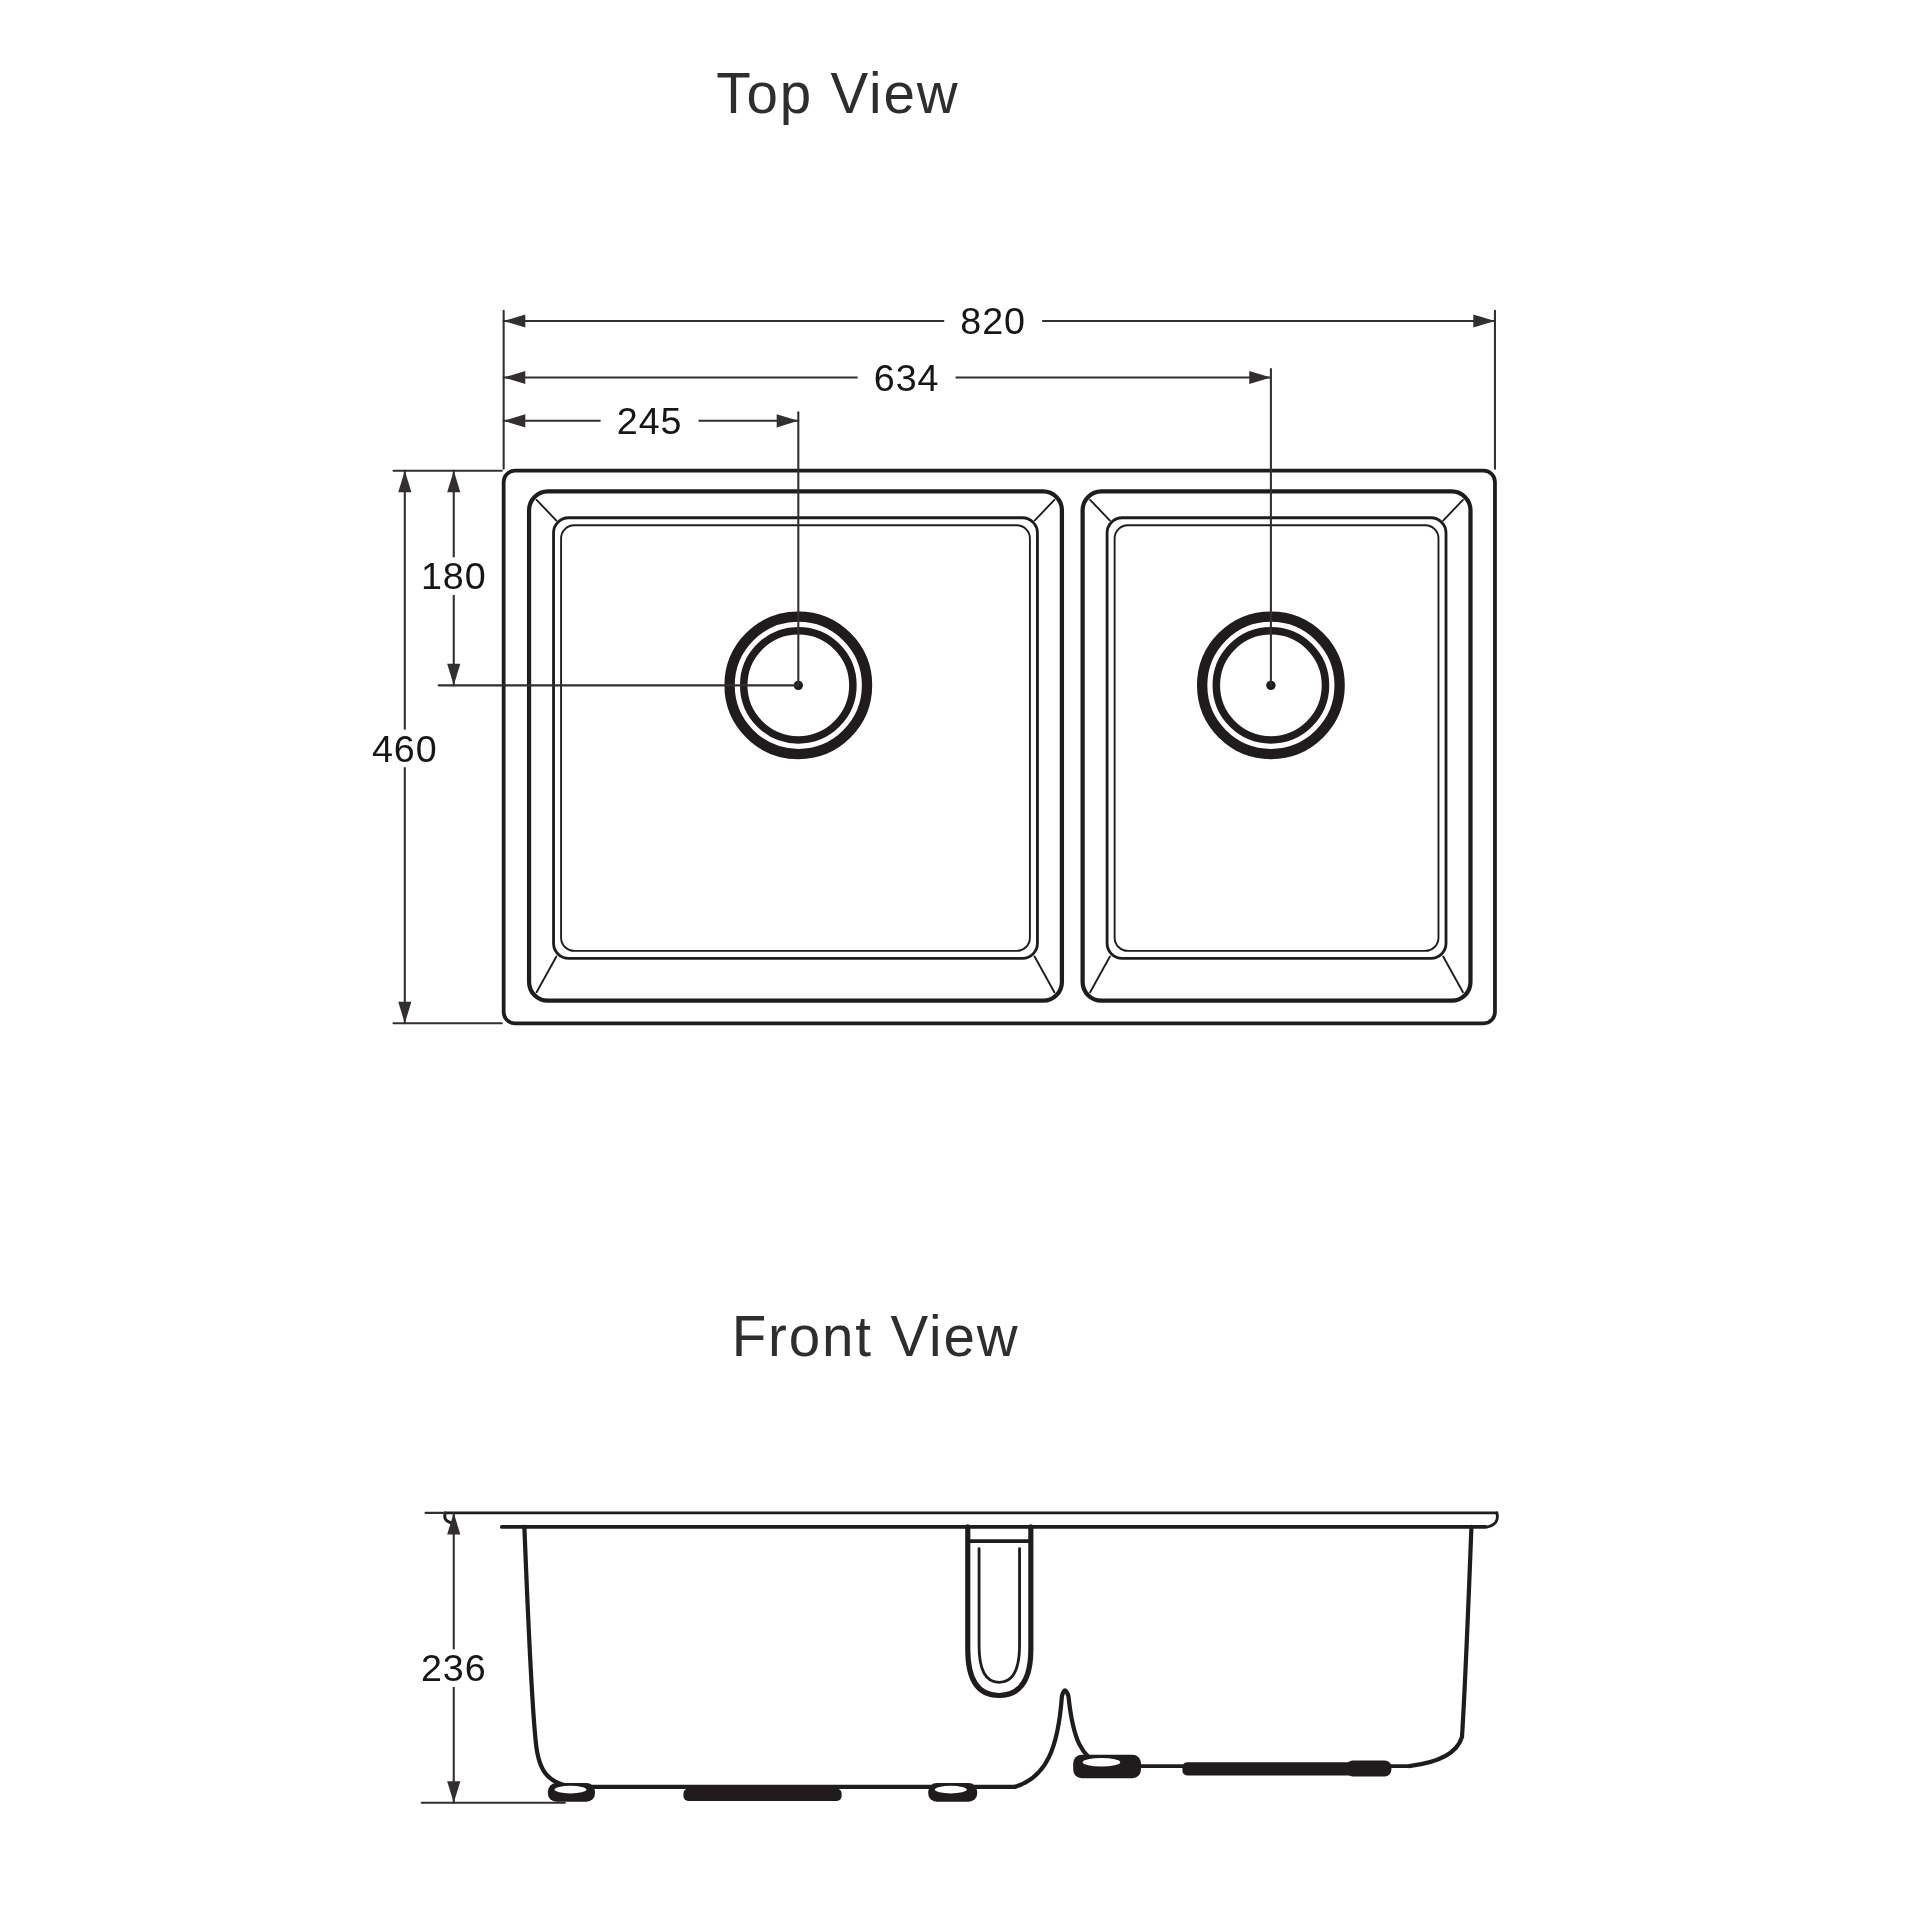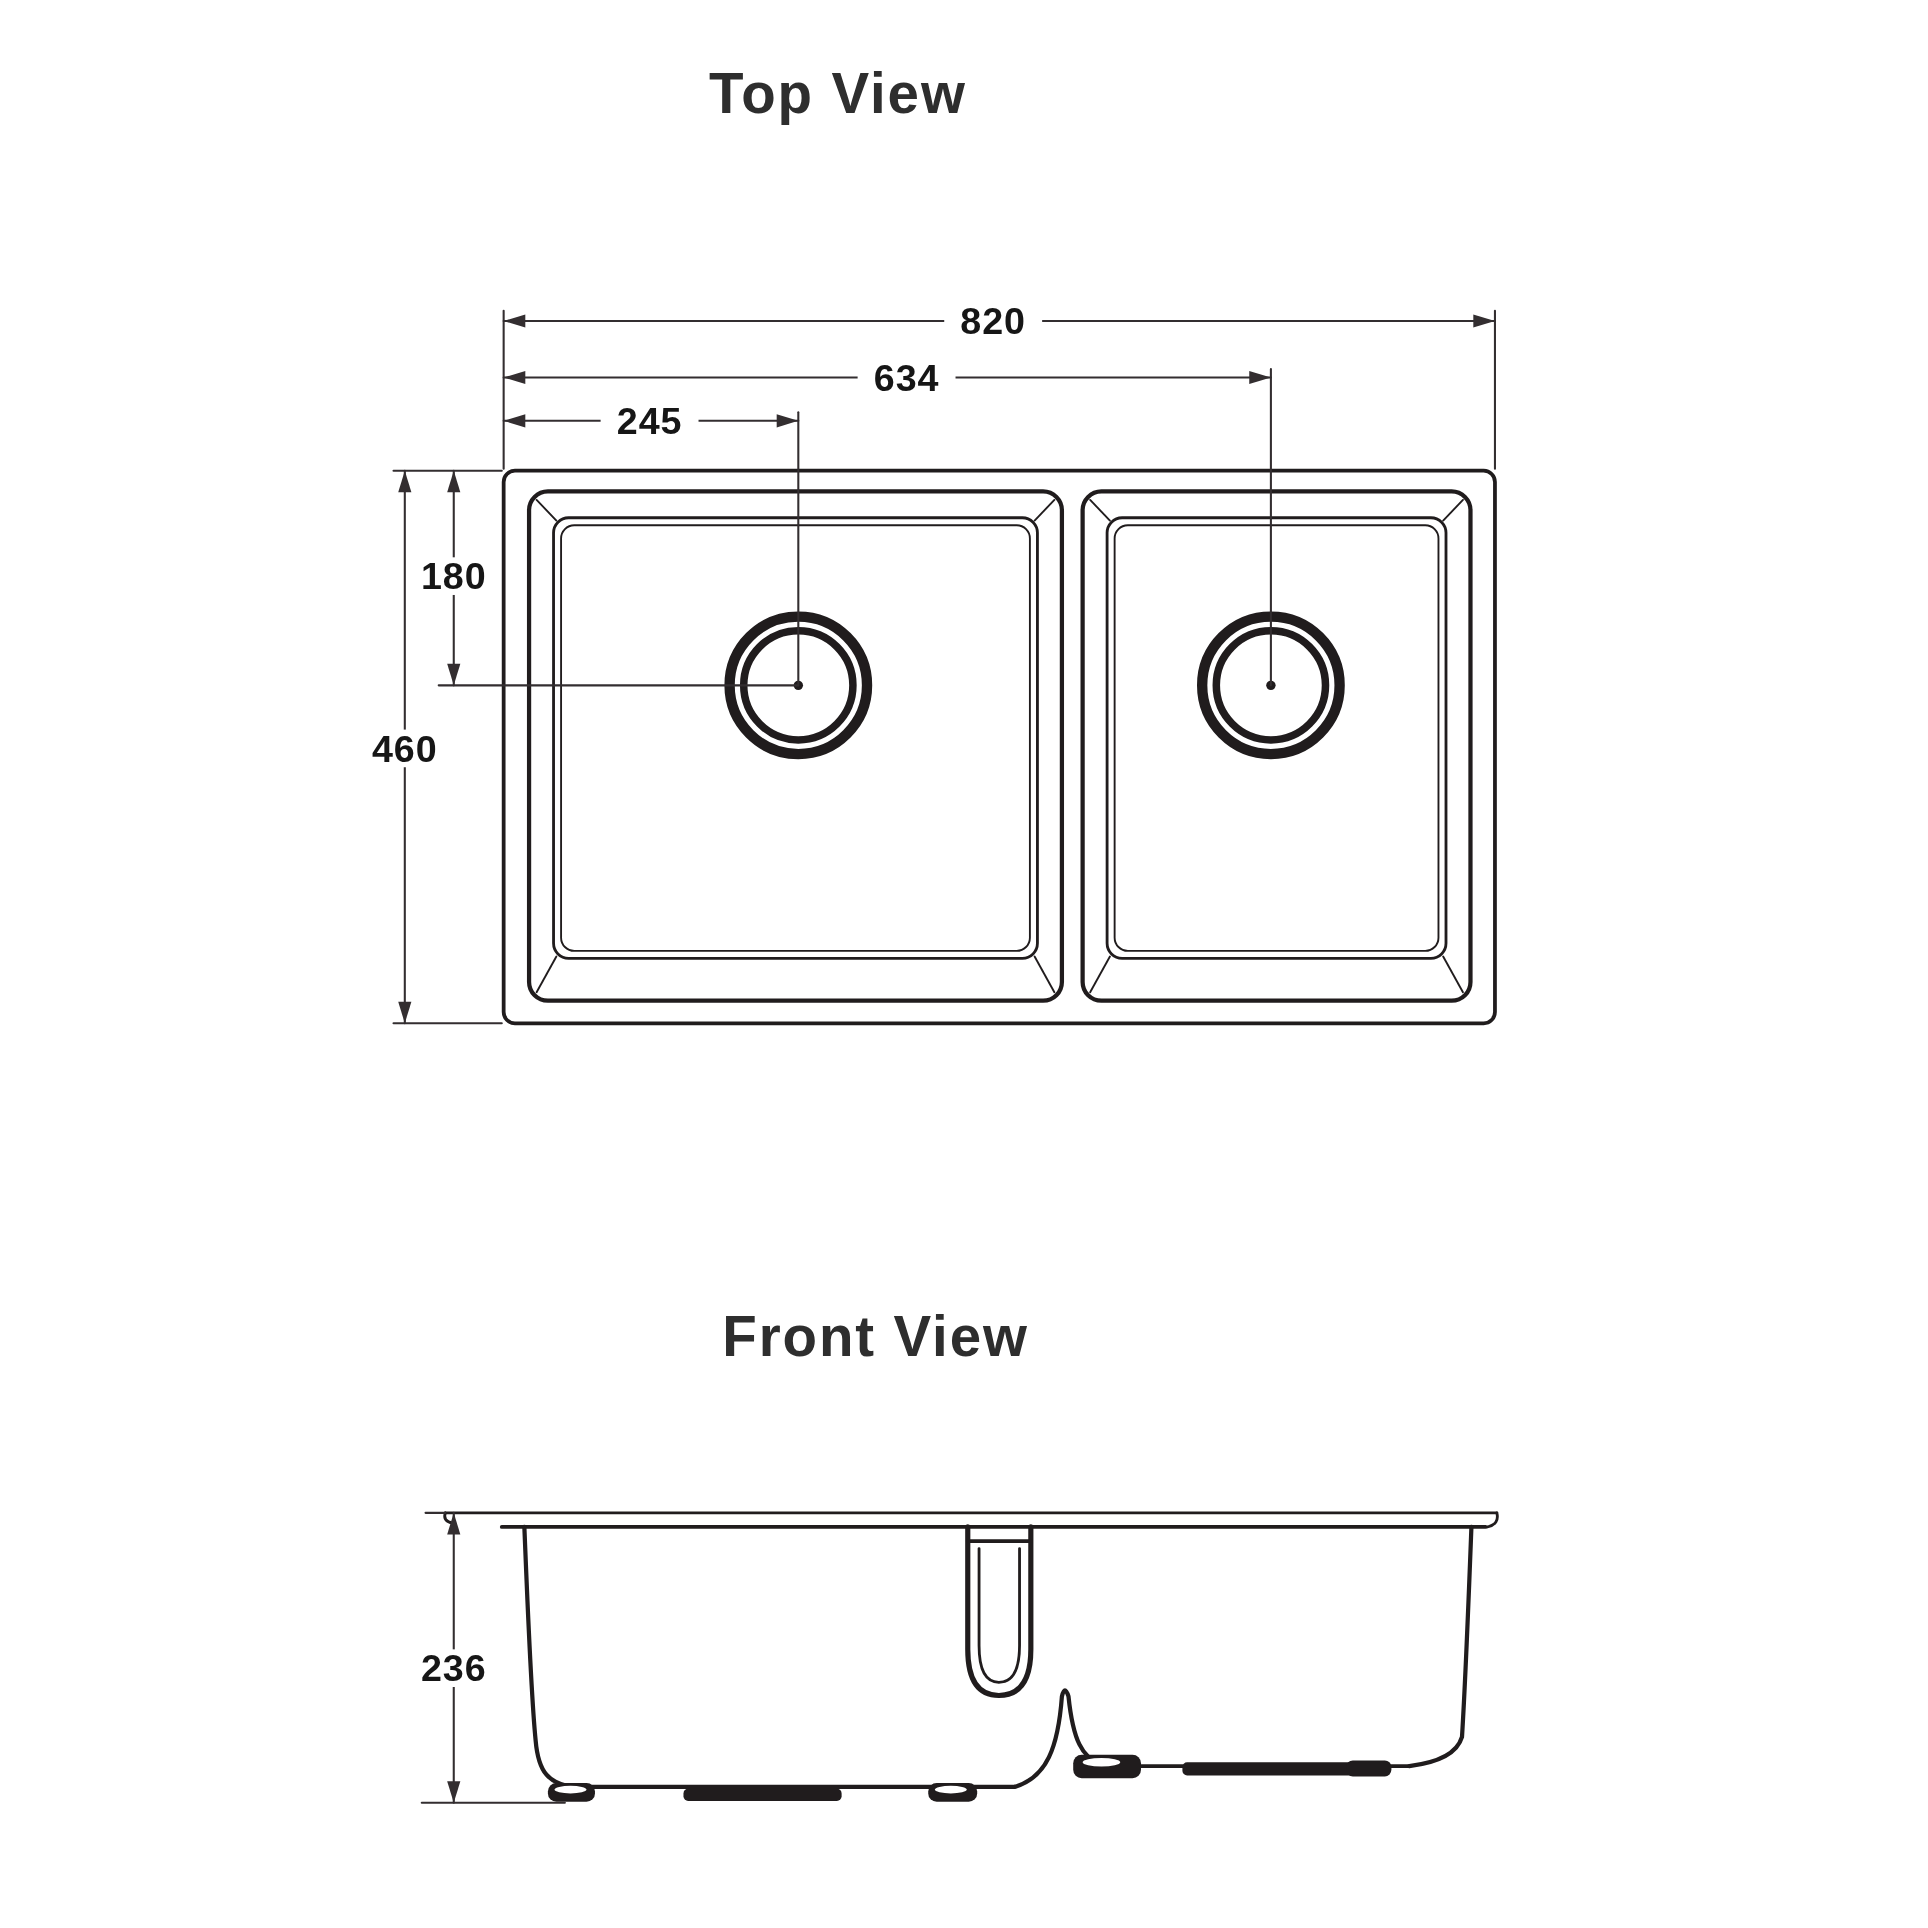--- a/index.html
+++ b/index.html
@@ -7,21 +7,20 @@
     padding: 0;
     background: #ffffff;
     font-family: "Liberation Sans", sans-serif;
   }
   .canvas {
     position: relative;
     width: 1784px;
     height: 1928px;
     background: #ffffff;
     overflow: hidden;
-    font-weight: bold;
   }
   svg { display: block; }
   text {
     font-family: "Liberation Sans", "DejaVu Sans", sans-serif;
     fill: #1b1b1b;
   }
   .view-title {
     font-size: 60px;
     letter-spacing: 2px;
     fill: #2e2e2e;

